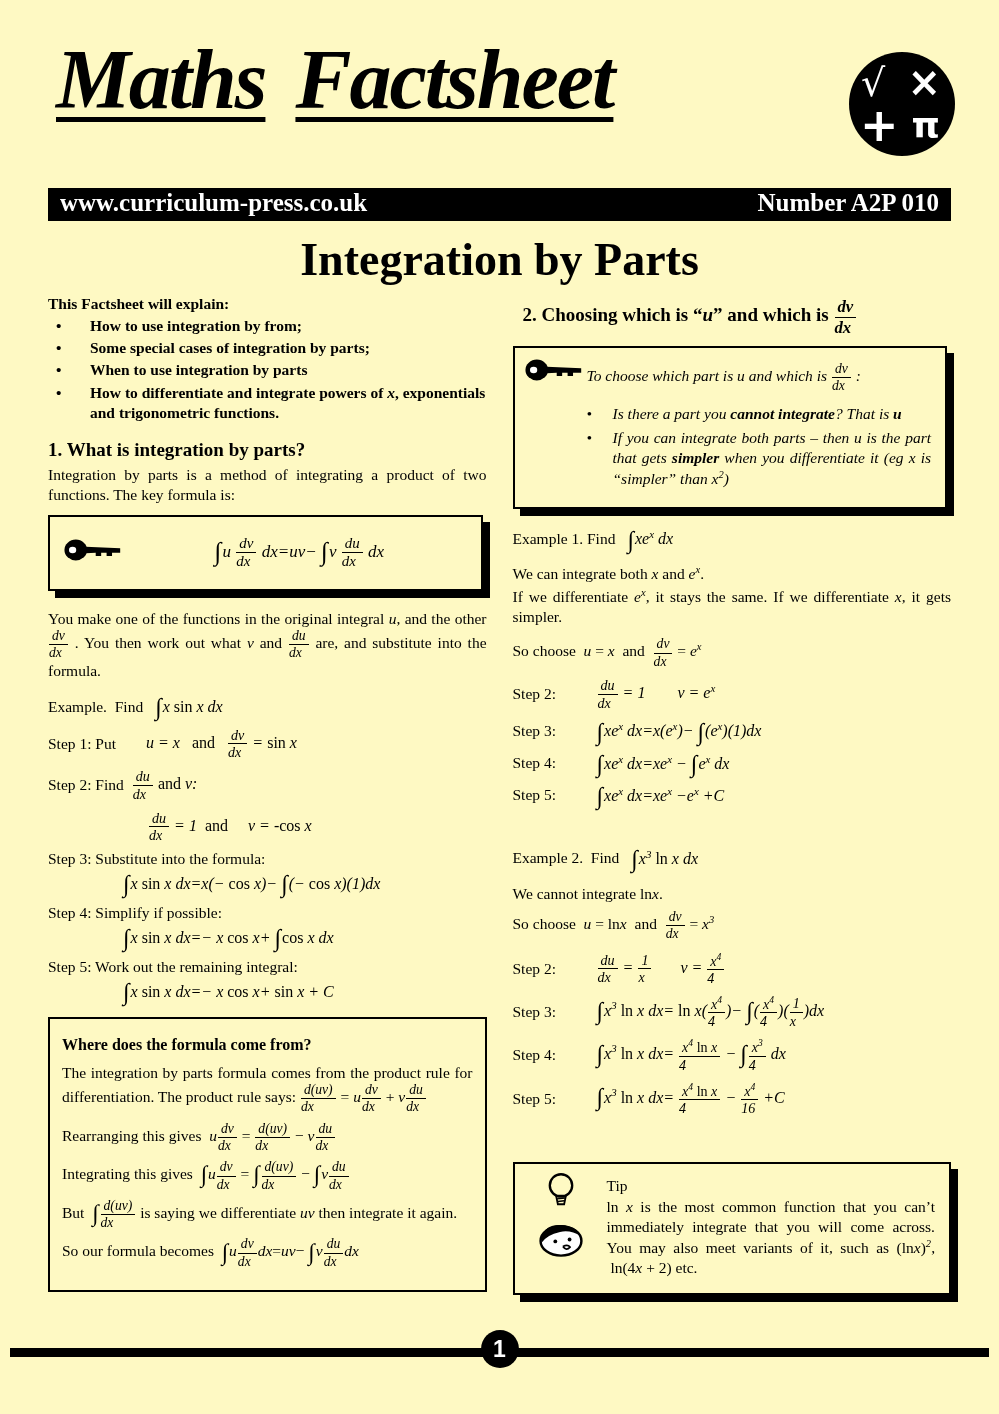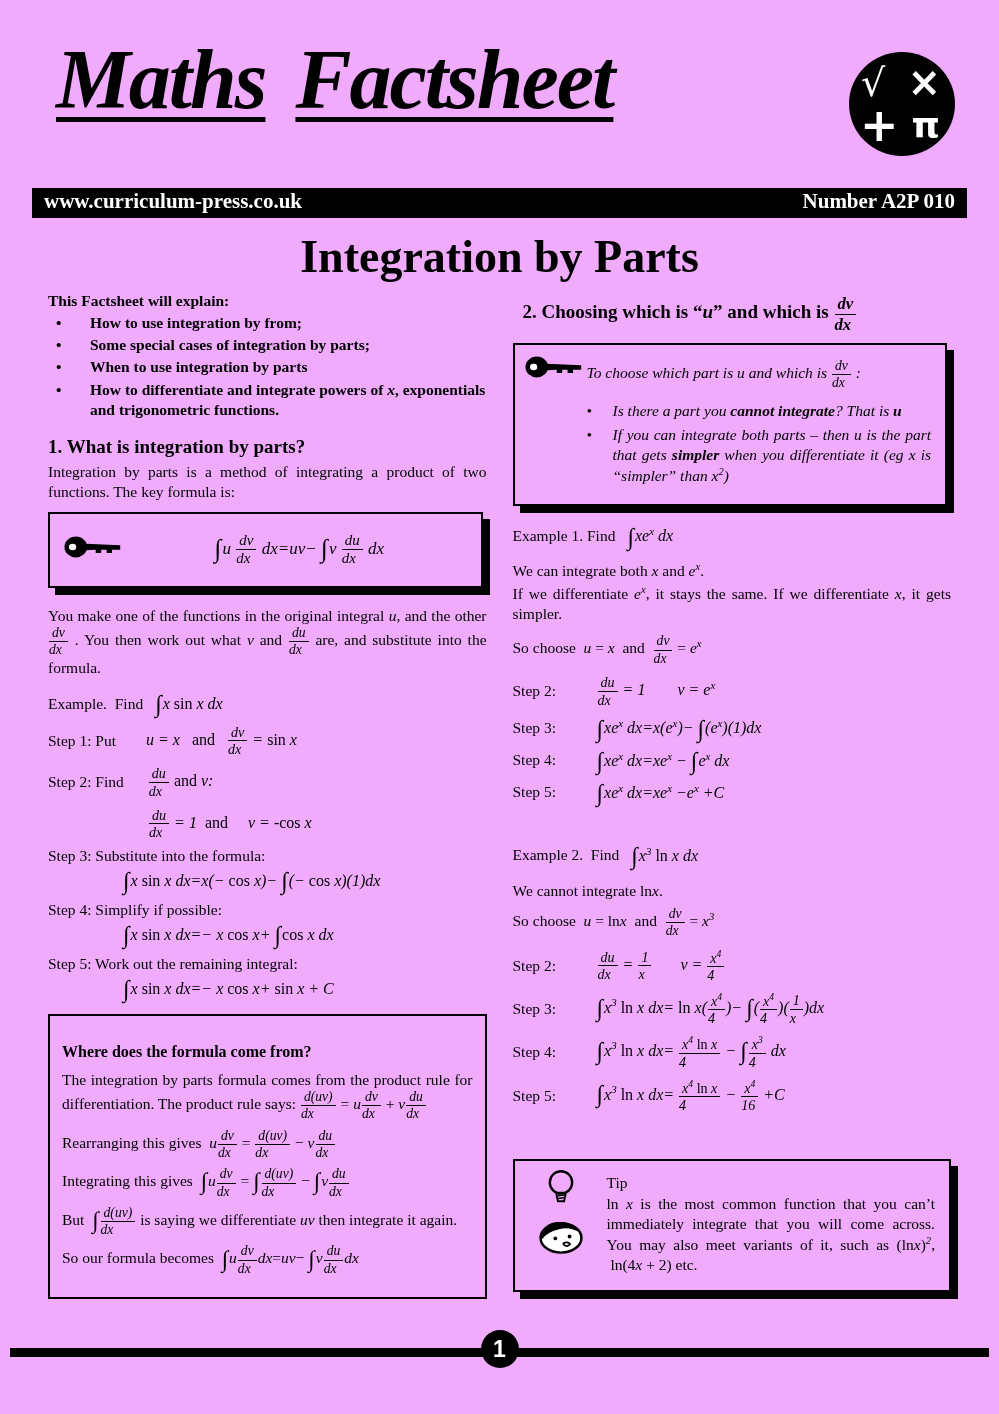--- a/index.html
+++ b/index.html
@@ -1,32 +1,32 @@
 <!DOCTYPE html>
 <html><head>
 <meta charset="utf-8">
 <style>
   html,body{margin:0;padding:0;background:#e8e8e8;}
-  .page{position:relative;width:999px;height:1414px;background:#f0abfc;color:#000;overflow:hidden;
+  .page{position:relative;width:999px;height:1414px;background:#fef9c3;color:#000;overflow:hidden;
         font-family:"Liberation Serif","DejaVu Serif",serif;}
   
   .masthead{display:flex;justify-content:space-between;align-items:flex-start;padding:36px 44px 0 56px;height:140px;}
   .mast-title{font-size:84px;font-weight:bold;font-style:italic;white-space:nowrap;line-height:1.05;letter-spacing:-2px;}
   .mast-title .w{text-decoration:underline;text-decoration-thickness:5px;text-underline-offset:9px;}
   .mast-title .w1{margin-right:30px;}
   .logo{position:relative;width:106px;height:104px;background:#000;border-radius:50%;flex:0 0 auto;margin-top:16px;
         font-family:"DejaVu Sans",sans-serif;color:#fff;font-weight:bold;}
   .logo span{position:absolute;line-height:1;}
   .lg-sqrt{left:12px;top:12px;font-size:38px;font-weight:normal;}
   .lg-times{right:14px;top:10px;font-size:40px;}
   .lg-plus{left:11px;bottom:8px;font-size:46px;}
   .lg-pi{right:15px;bottom:12px;font-size:36px;}
   
-  .bar{margin:12px 32px 0;background:#000;color:#fff;display:flex;justify-content:space-between;align-items:center;
-       padding:1px 12px 4px;font-size:21px;font-weight:bold;}
+  .bar{margin:12px 48px 0;background:#000;color:#fff;display:flex;justify-content:space-between;align-items:center;
+       padding:1px 12px 4px;font-size:25px;font-weight:bold;}
   
   .page-title{text-align:center;font-size:46px;margin:12px 0 8px;font-weight:bold;}
   
   .cols{display:flex;gap:26px;padding:0 48px;align-items:flex-start;}
   .col{flex:1 1 0;font-size:15.5px;line-height:1.3;}
   .b{font-weight:bold;}
   .h2{font-size:19px;font-weight:bold;margin:15px 0 2px;}
   p.just{text-align:justify;margin:4px 0;}
   .bullet{display:flex;margin:2px 0 2px 8px;font-weight:bold;}
   .bullet .dot{width:34px;flex:0 0 auto;}
@@ -41,21 +41,21 @@
   
   .keybox{position:relative;border:2.5px solid #000;box-shadow:7px 7px 0 #000;margin:10px 4px 18px 0;
           padding:12px 10px;display:flex;align-items:center;min-height:48px;}
   .keybox .formula{flex:1;text-align:center;font-size:17px;}
   .key-icon-wrap{flex:0 0 auto;width:64px;padding-left:4px;}
   .kb2{display:block;padding:12px 14px 14px;font-style:italic;}
   .kb2 .key-abs{position:absolute;left:10px;top:10px;}
   .kb2 .intro{margin:2px 0 10px 58px;}
   .kb2 .bullet2{display:flex;margin:4px 0 4px 58px;text-align:justify;}
   .kb2 .bullet2 .dot{width:26px;flex:0 0 auto;}
-  .wherebox{border:2.5px solid #000;padding:26px 12px 14px;margin-top:14px;}
+  .wherebox{border:2.5px solid #000;padding:16px 12px 14px;margin-top:14px;}
   .wherebox p{text-align:justify;margin:7px 0;}
   .tipbox{position:relative;border:2.5px solid #000;box-shadow:7px 7px 0 #000;margin-top:46px;
           padding:12px 14px 14px 92px;min-height:100px;}
   .tip-icons{position:absolute;left:12px;top:8px;width:68px;text-align:center;}
   .tip-body{text-align:justify;margin-top:1px;}
   
   .exline{display:flex;align-items:center;margin:16px 0 10px;}
   .exline .lab{margin-right:12px;}
   .steprow{display:flex;align-items:center;margin:9px 0;}
   .steprow .slab{flex:0 0 84px;}
@@ -135,21 +135,21 @@
         <span class="lab">Example.&nbsp; Find</span>
         <span class="math"><span class="in">∫</span>x <span class="rm">sin</span> x dx</span>
       </div>
 
       <div class="steprow">
         <span class="slab-n">Step 1: Put</span>
         <span class="math">u = x&nbsp;&nbsp;&nbsp;<span class="rm">and</span>&nbsp;&nbsp;&nbsp;<span class="fr"><span class="fn">dv</span><span class="fd">dx</span></span> = <span class="rm">sin</span> x</span>
       </div>
 
       <div class="steprow">
-        <span class="slab-n" style="margin-right:24px;text-align:center;">Step 2: Find</span>
+        <span class="slab-n" style="margin-right:8px;text-align:center;">Step 2: Find</span>
         <span class="math"><span class="fr"><span class="fn">du</span><span class="fd">dx</span></span> <span class="rm">and</span> v:</span>
       </div>
       <div class="subform math"><span class="fr"><span class="fn">du</span><span class="fd">dx</span></span> = 1&nbsp;&nbsp;<span class="rm">and</span>&nbsp;&nbsp;&nbsp;&nbsp;&nbsp;v = -<span class="rm">cos</span> x</div>
 
       <div>Step 3: Substitute into the formula:</div>
       <div class="cform math"><span class="in">∫</span>x <span class="rm">sin</span> x dx=x(− <span class="rm">cos</span> x)− <span class="in">∫</span>(− <span class="rm">cos</span> x)(1)dx</div>
 
       <div>Step 4: Simplify if possible:</div>
       <div class="cform math"><span class="in">∫</span>x <span class="rm">sin</span> x dx=− x <span class="rm">cos</span> x+ <span class="in">∫</span><span class="rm">cos</span> x dx</div>
 

